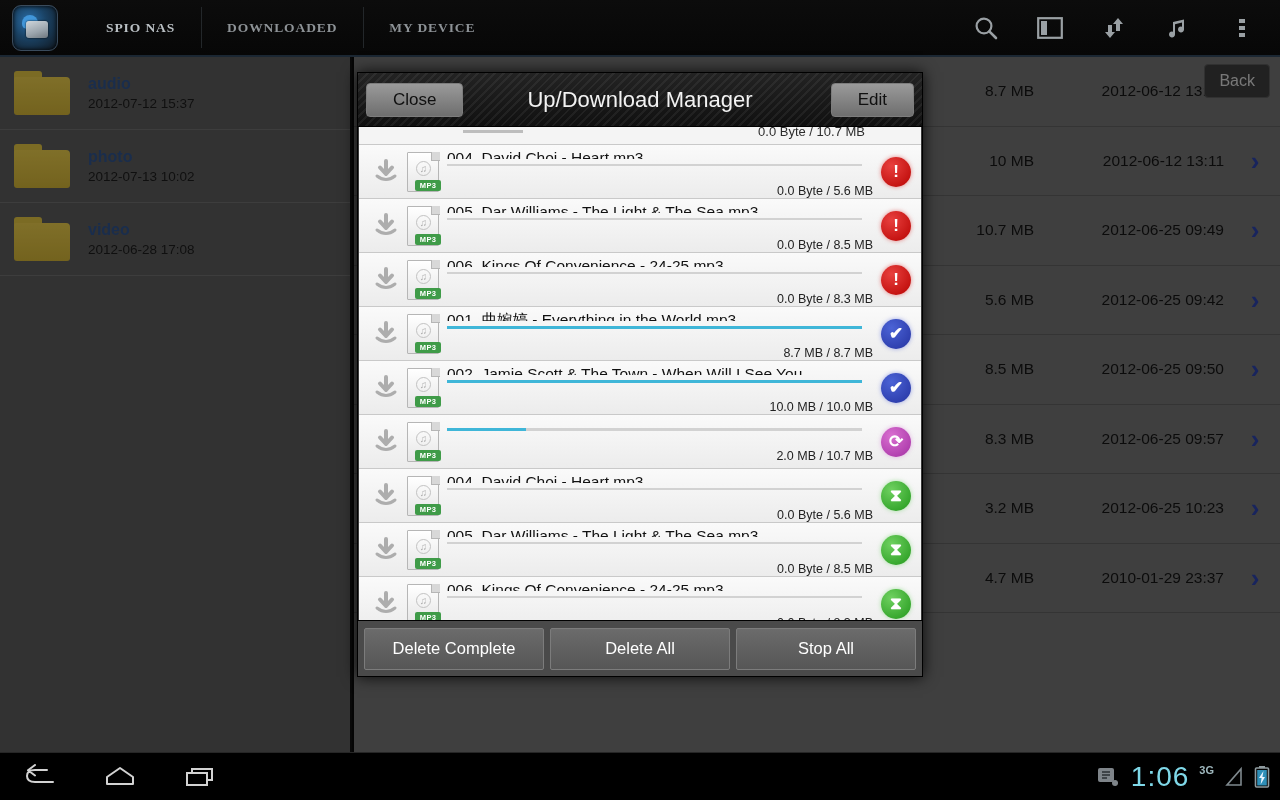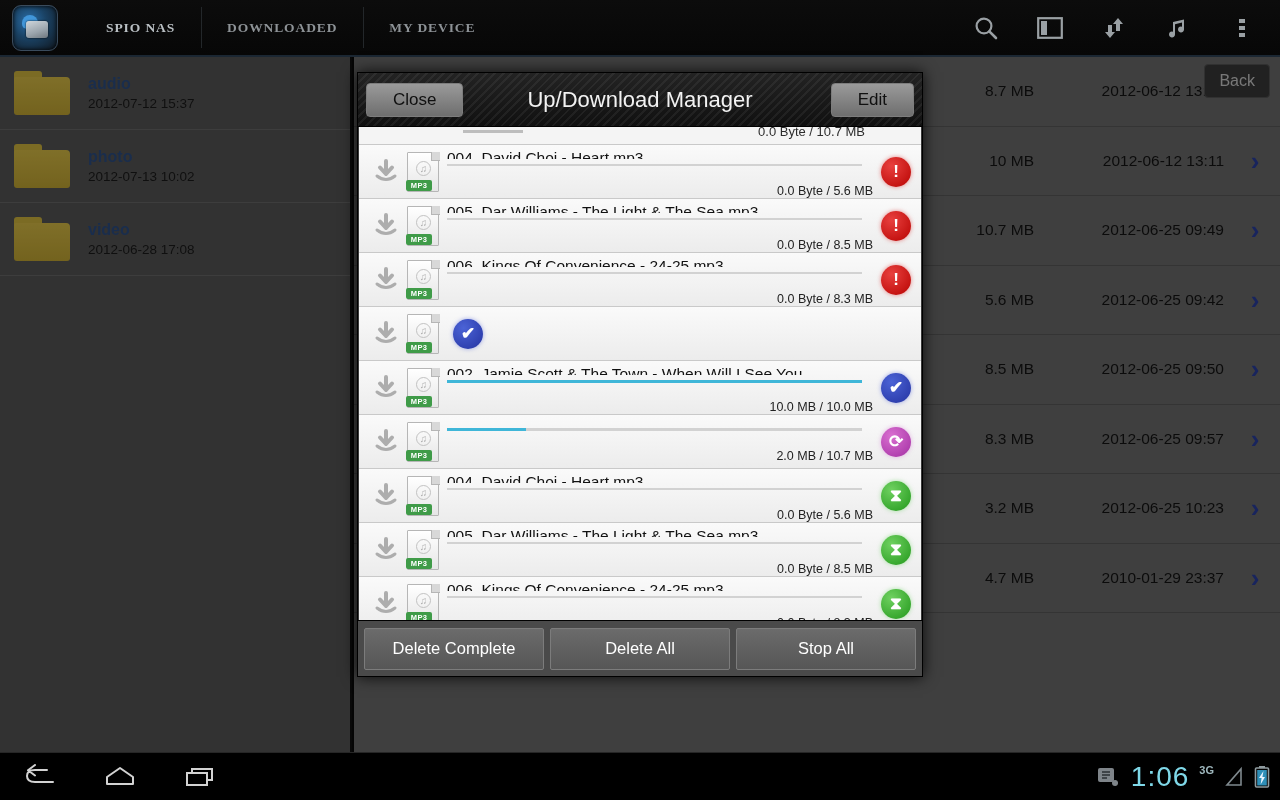--- a/index.html
+++ b/index.html
@@ -176,21 +176,21 @@
   .mp3-fold {
     position: absolute; right: 1px; top: 1px; width: 9px; height: 9px;
     background: #d8d8d8; border-left: 1px solid #b6b6b6; border-bottom: 1px solid #b6b6b6;
   }
   .mp3-note {
     position: absolute; left: 11px; top: 10px; width: 15px; height: 15px;
     border-radius: 50%; border: 1px solid #c2c2c2; color: #b0b0b0;
     font-size: 10px; line-height: 14px; text-align: center;
   }
   .mp3-badge {
-    position: absolute; left: 1px; bottom: 2px; width: 26px; height: 11px;
+    position: absolute; left: 10px; bottom: 2px; width: 26px; height: 11px;
     background: #3f9b48; border-radius: 2px;
     color: #fff; font-size: 7.5px; font-weight: bold;
     text-align: center; line-height: 11px; letter-spacing: .3px;
   }
   .dl-mid { flex: 1; min-width: 0; display: flex; flex-direction: column; justify-content: center; height: 100%; padding-top: 3px; }
   .dl-name {
     font-size: 15.5px; color: #111; white-space: nowrap; overflow: hidden;
     text-overflow: ellipsis; line-height: 20px;
   }
   .dl-prog {
@@ -455,20 +455,27 @@
               <path d="M12 2 L12 13 M12 15 L6 8.5 M12 15 L18 8.5" stroke="#adadad" stroke-width="4" fill="none" stroke-linecap="round" stroke-linejoin="round"></path>
               <path d="M3 17 Q12 24 21 17" stroke="#adadad" stroke-width="3" fill="none" stroke-linecap="round"></path>
             </svg>
         </div>
         <div class="mp3-icon">
           <div class="mp3-page"></div>
             <div class="mp3-fold"></div>
           <div class="mp3-note">♫</div>
             <div class="mp3-badge">MP3</div>
         </div>
+        <div class="dl-mid">
+          <div class="dl-name">001. 曲婉婷 - Everything in the World.mp3</div>
+          <div class="dl-prog">
+              <i style="width:100%"></i>
+            </div>
+          <div class="dl-size">8.7 MB / 8.7 MB</div>
+        </div>
         <div class="dl-badge b-done">✔</div>
       </div>
 
       <div class="dl-row">
         <div class="dl-arrow">
           <svg width="24" height="26" viewBox="0 0 24 26">
               <path d="M12 2 L12 13 M12 15 L6 8.5 M12 15 L18 8.5" stroke="#adadad" stroke-width="4" fill="none" stroke-linecap="round" stroke-linejoin="round"></path>
               <path d="M3 17 Q12 24 21 17" stroke="#adadad" stroke-width="3" fill="none" stroke-linecap="round"></path>
             </svg>
         </div>

